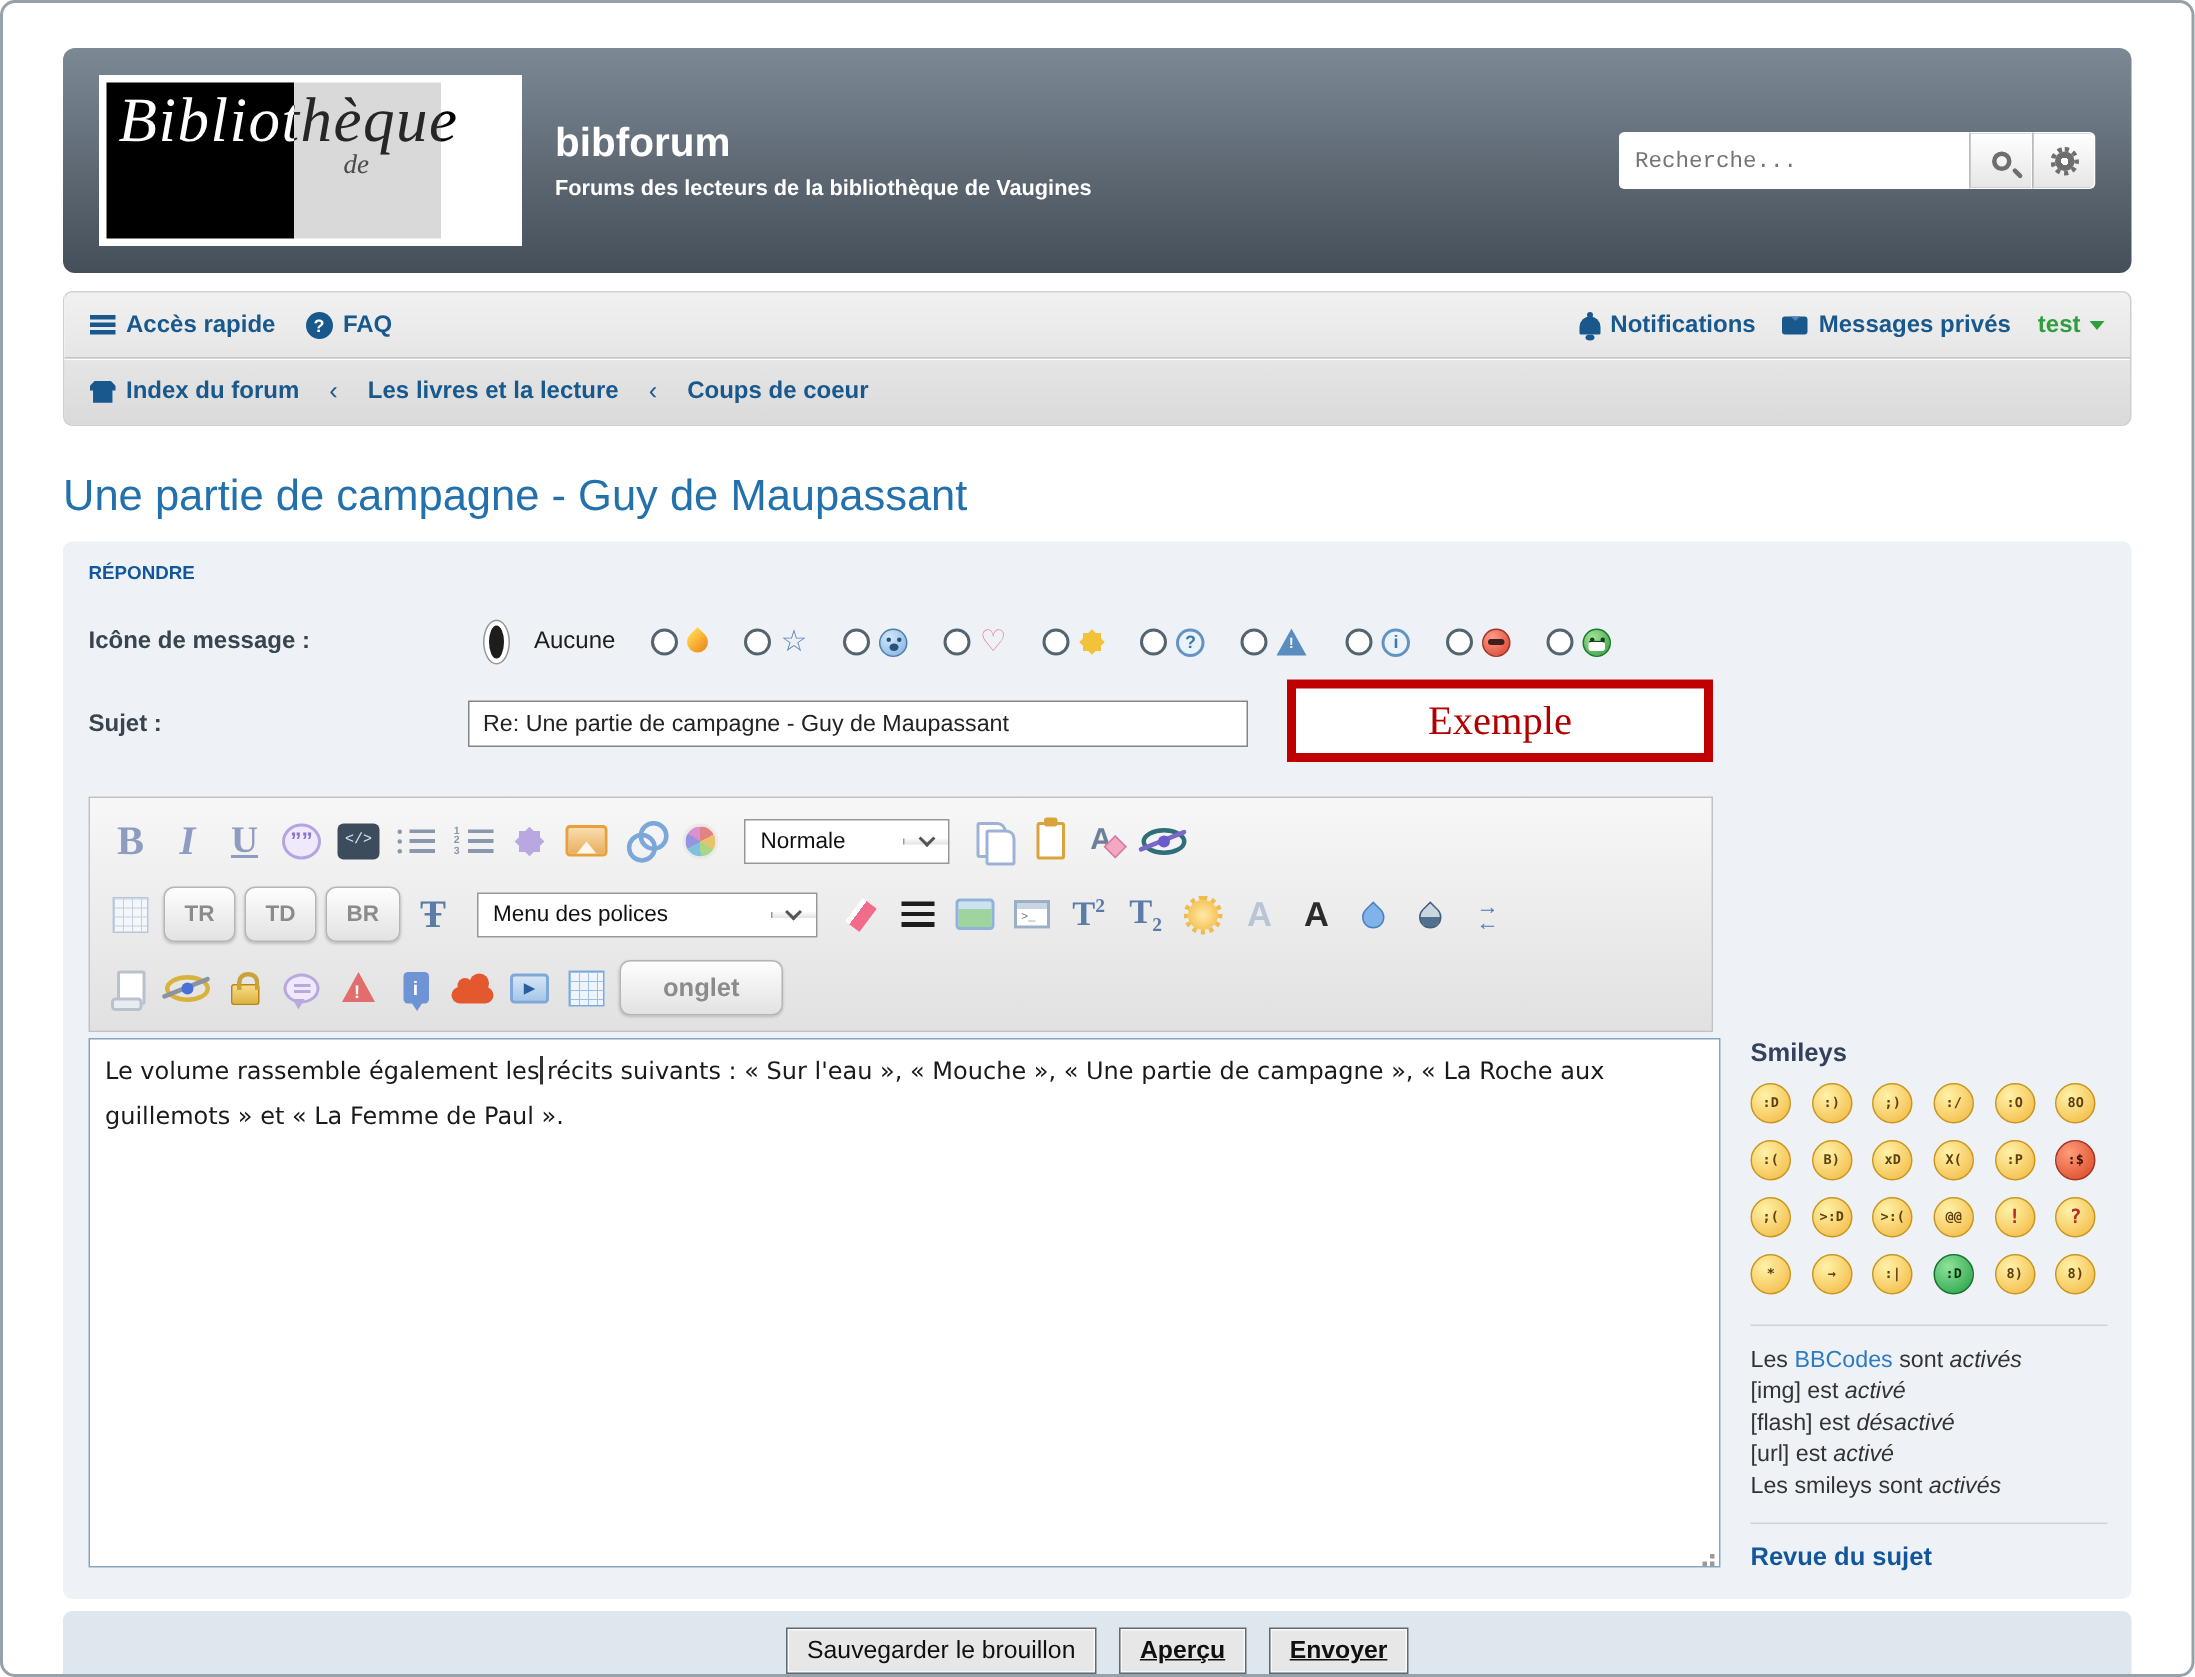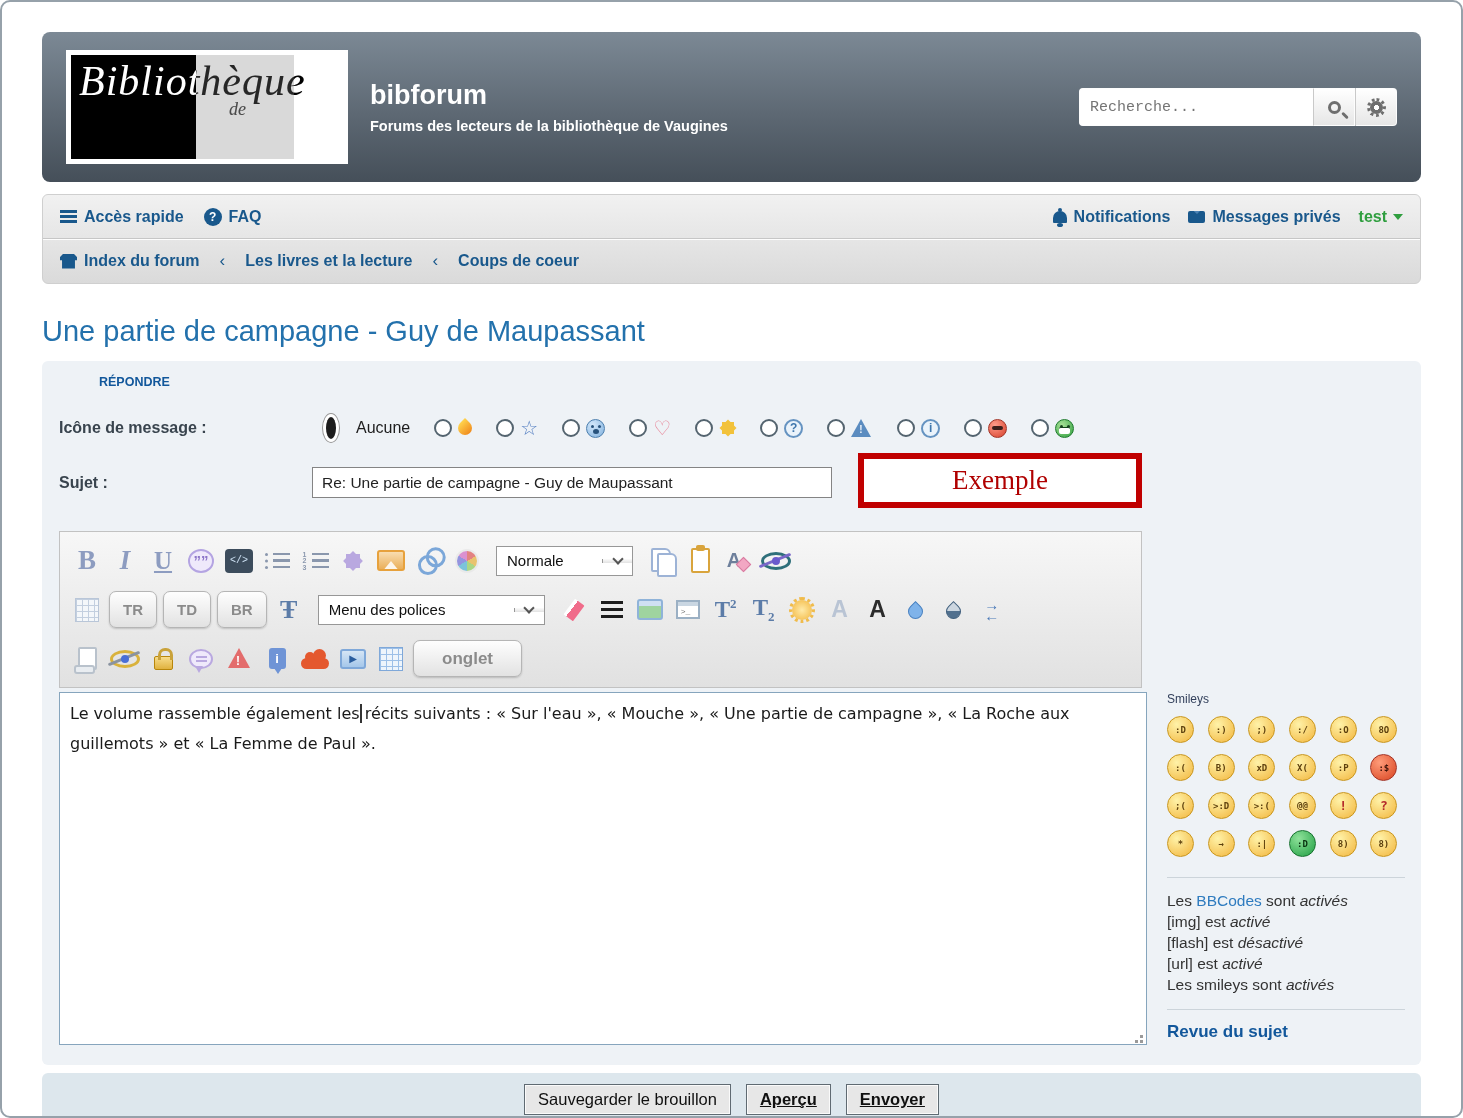--- a/index.html
+++ b/index.html
@@ -65,21 +65,21 @@
   .bell::after  { content:""; position:absolute; bottom:-4px; left:4px; width:6px; height:4px; background:#19588c; border-radius:50%; }
   .env { position:relative; width:17px; height:12px; background:#19588c; border-radius:2px; overflow:hidden; }
   .env::after { content:""; position:absolute; top:-5px; left:0; border-left:9px solid transparent; border-right:8px solid transparent; border-top:8px solid #4d83b5; }
   .home { width:17px; height:15px; background:#19588c;
     clip-path:polygon(50% -35%,118% 45%,88% 45%,88% 100%,12% 100%,12% 45%,-18% 45%); }
   .crumb-sep { color:#19588c; font-weight:normal; margin-right:20px; font-size:17px; }
 
   
   .page-title { margin-top:31px; color:#2371ac; font-size:29px; font-weight:normal; }
   .panel { margin-top:13px; background:#eef2f6; border-radius:6px; padding:14px 17px 16px; position:relative; }
-  .legend { color:#12579b; font-size:12.5px; font-weight:bold;margin-left:40px; }
+  .legend { color:#12579b; font-size:12.5px; font-weight:bold; }
   .form-row { display:flex; align-items:center; margin-top:24px; }
   .form-label { width:253px; font-weight:bold; color:#39444e; font-size:16px; }
   .opts { display:flex; align-items:center; }
   .opt { display:inline-flex; align-items:center; gap:6px; margin-right:24px; cursor:pointer; }
   .radio { width:18px; height:18px; border:2px solid #54646f; border-radius:50%; background:#fff; position:relative; flex:none; }
   .radio.sel::after { content:""; position:absolute; inset:3px; background:#1d1d1d; border-radius:50%; }
   .optlabel { font-size:16px; color:#1d1d1d; }
   .subject-input { width:520px; height:31px; border:1px solid #848484; background:#fff;
     font-size:15.5px; padding:0 9px; color:#222; font-family:inherit; }
   .example { position:absolute; left:816px; top:92px; width:284px; height:55px;
@@ -237,21 +237,21 @@
   
   .editor-zone { display:flex; margin-top:4px; }
   .ta-wrap { position:relative; width:1088px; }
   textarea.msg { width:1088px; height:353px; border:1px solid #86a5bd; background:#fff; resize:none;
     font-family:"DejaVu Sans", sans-serif; font-size:16px; line-height:30px; color:#1a1a1a;
     padding:6px 10px; outline:none; }
   .caret-bar { position:absolute; left:301px; top:12px; width:1.5px; height:19px; background:#333; }
   .rz { position:absolute; right:4px; bottom:6px; width:3px; height:3px; background:#9a9a9a;
     box-shadow:-5px 0 0 #9a9a9a,0 -5px 0 #9a9a9a; }
   .rightcol { width:240px; margin-left:20px; font-size:16px; color:#333; }
-  .sm-title { font-weight:normal; color:#33415c; font-size:12px; }
+  .sm-title { font-weight:bold; color:#33415c; font-size:17px; }
   .sm-grid { margin-top:10px; display:grid; grid-template-columns:repeat(6,1fr); gap:11px 6px; width:238px; }
   .sm { width:27px; height:27px; border-radius:50%; border:1px solid #c9961e; cursor:pointer;
     background:radial-gradient(circle at 35% 30%,#fff2a8,#f2b53c);
     display:flex; align-items:center; justify-content:center;
     font-family:"DejaVu Sans Mono",monospace; font-size:9px; font-weight:bold; color:#5d400e; }
   .sm.sm-red   { background:radial-gradient(circle at 35% 30%,#ff9c7a,#d8431f); border-color:#a33325; color:#3d1208; }
   .sm.sm-green { background:radial-gradient(circle at 35% 30%,#8fe29a,#1f9e42); border-color:#16712e; color:#08320f; }
   .sm.sm-punct { font-size:13px; color:#b52a2a; }
   .bb { margin-top:20px; border-top:1px solid #ccd4da; padding-top:12px; line-height:21px; font-size:15.5px; }
   .bb a { color:#2e7bbf; text-decoration:none; cursor:pointer; }

